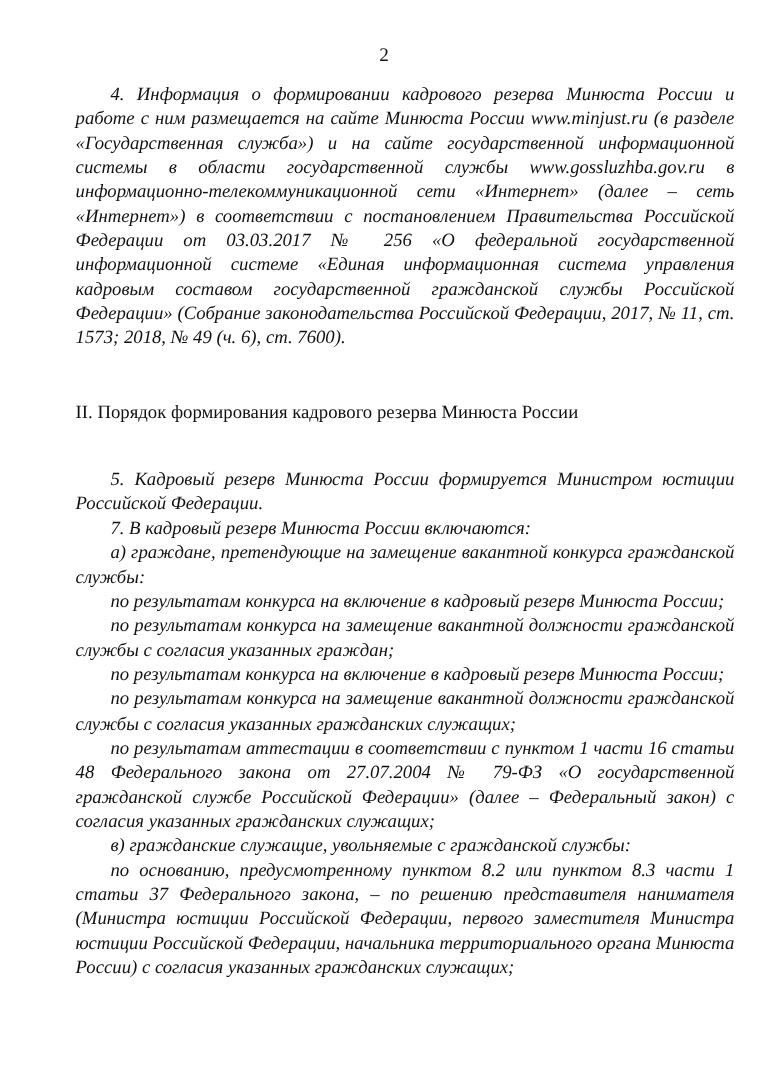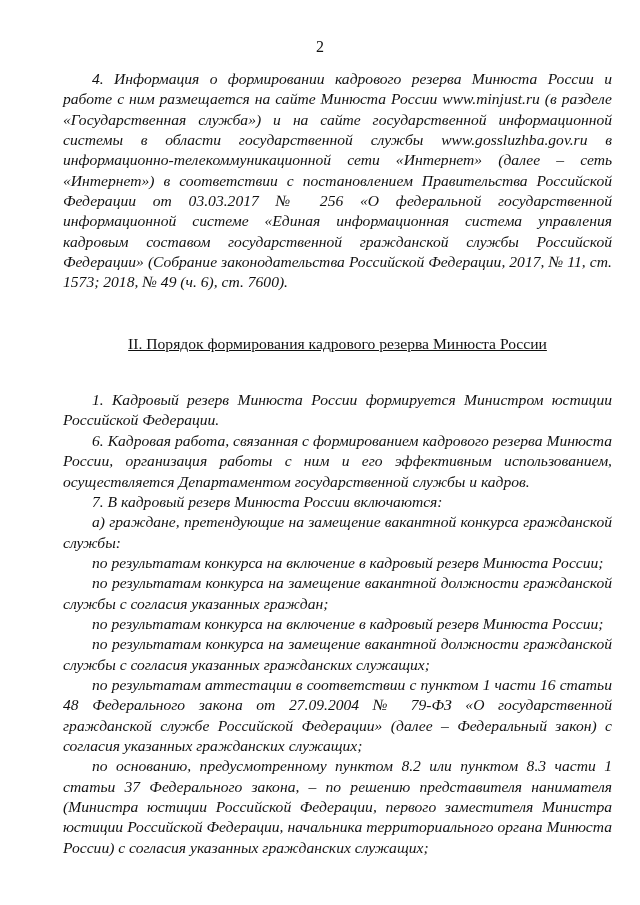--- a/index.html
+++ b/index.html
@@ -15,43 +15,43 @@
   .body {
     position: absolute; left: 63px; top: 69px; width: 549px;
     font-size: 15.6px; line-height: 20.35px;
   }
   .p {
     margin: 0; text-align: justify; text-align-last: left; text-indent: 29px;
     hyphens: none;
     font-style: italic;
   }
   .heading {
-    margin: 0; text-align: center; text-indent: 0; text-decoration: underline;
+    margin: 0; text-indent: 0;
   }
   .gap-before-heading { height: 41px; }
   .gap-after-heading { height: 36px; }
 </style>
 </head>
 <body>
 
 <div class="page">
   <div class="page-number">2</div>
 
   <div class="body">
     <p class="p">4. Информация о формировании кадрового резерва Минюста России и работе с ним размещается на сайте Минюста России www.minjust.ru (в разделе «Государственная служба») и на сайте государственной информационной системы в области государственной службы www.gossluzhba.gov.ru в информационно-телекоммуникационной сети «Интернет» (далее – сеть «Интернет») в соответствии с постановлением Правительства Российской Федерации от 03.03.2017 № 256 «О федеральной государственной информационной системе «Единая информационная система управления кадровым составом государственной гражданской службы Российской Федерации» (Собрание законодательства Российской Федерации, 2017, № 11, ст. 1573; 2018, № 49 (ч. 6), ст. 7600).</p>
 
     <div class="gap-before-heading"></div>
     <p class="heading">II. Порядок формирования кадрового резерва Минюста России</p>
     <div class="gap-after-heading"></div>
 
-    <p class="p">1. Кадровый резерв Минюста России формируется Министром юстиции Российской Федерации.</p>
-    <p class="p">6. Кадровая работа, связанная с формированием кадрового резерва Минюста России, организация работы с ним и его эффективным использованием, осуществляется Департаментом государственной службы и кадров.</p>
+    <p class="p">5. Кадровый резерв Минюста России формируется Министром юстиции Российской Федерации.</p>
     <p class="p">7. В кадровый резерв Минюста России включаются:</p>
     <p class="p">а) граждане, претендующие на замещение вакантной конкурса гражданской службы:</p>
     <p class="p">по результатам конкурса на включение в кадровый резерв Минюста России;</p>
     <p class="p">по результатам конкурса на замещение вакантной должности гражданской службы с согласия указанных граждан;</p>
     <p class="p">по результатам конкурса на включение в кадровый резерв Минюста России;</p>
     <p class="p">по результатам конкурса на замещение вакантной должности гражданской службы с согласия указанных гражданских служащих;</p>
-    <p class="p">по результатам аттестации в соответствии с пунктом 1 части 16 статьи 48 Федерального закона от 27.09.2004 № 79-ФЗ «О государственной гражданской службе Российской Федерации» (далее – Федеральный закон) с согласия указанных гражданских служащих;</p>
+    <p class="p">по результатам аттестации в соответствии с пунктом 1 части 16 статьи 48 Федерального закона от 27.07.2004 № 79-ФЗ «О государственной гражданской службе Российской Федерации» (далее – Федеральный закон) с согласия указанных гражданских служащих;</p>
+    <p class="p">в) гражданские служащие, увольняемые с гражданской службы:</p>
     <p class="p">по основанию, предусмотренному пунктом 8.2 или пунктом 8.3 части 1 статьи 37 Федерального закона, – по решению представителя нанимателя (Министра юстиции Российской Федерации, первого заместителя Министра юстиции Российской Федерации, начальника территориального органа Минюста России) с согласия указанных гражданских служащих;</p>
 
   </div>
 </div>
 
 </body></html>

